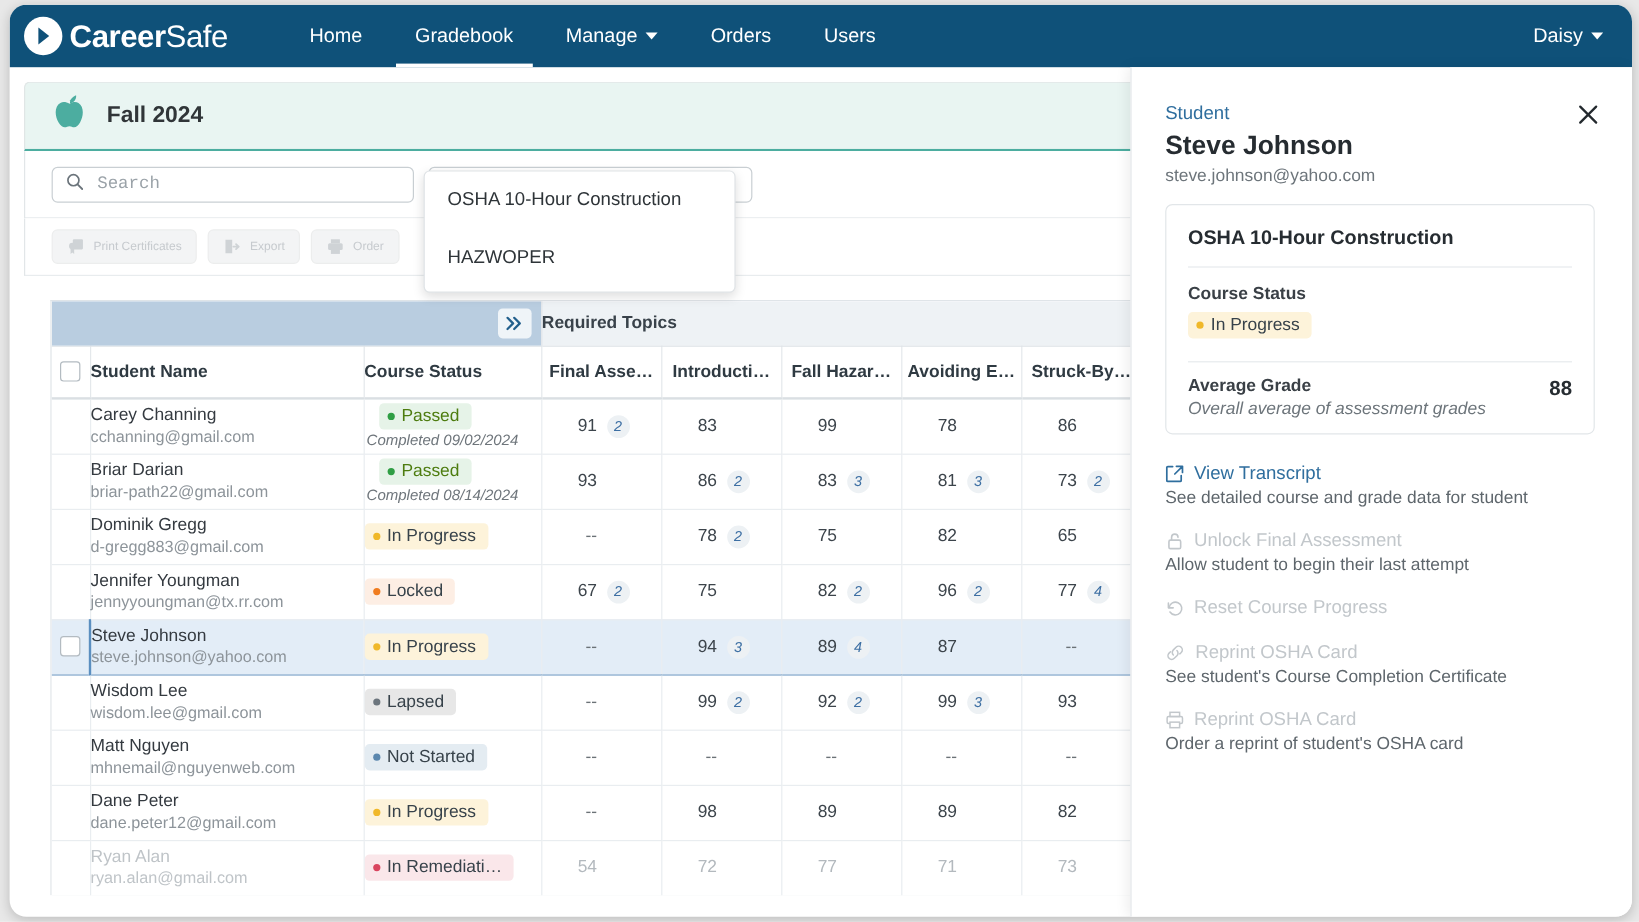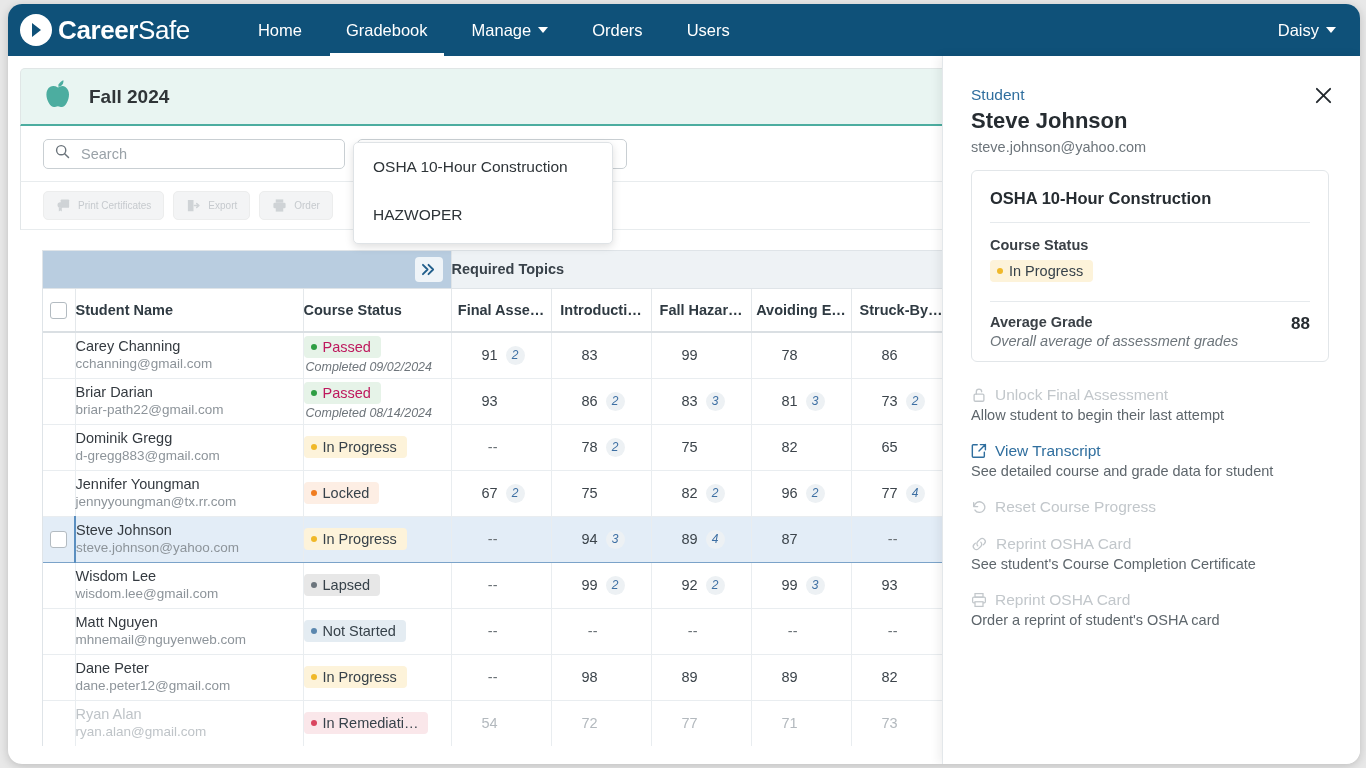--- a/index.html
+++ b/index.html
@@ -99,21 +99,21 @@
     margin-left: 22px;
     width: 302px; height: 30px;
     border: 1px solid #c9cfd3; border-radius: 5px;
     display: flex; align-items: center;
     background: #fff;
   }
   .search-box .mag { margin: 0 9px 0 11px; }
   .search-box input {
     border: none; outline: none; flex: 1;
     font-size: 14.5px; color: #000000;
-    font-family: Liberation Sans, sans-serif;
+    font-family: Liberation Mono, monospace;
     background: transparent;
   }
   .search-box input::placeholder { color: #9aa2a8; }
   .course-select {
     margin-left: 12px;
     width: 270px; height: 30px;
     border: 1px solid #c9cfd3; border-radius: 5px;
     background: #fff;
   }
 
@@ -219,21 +219,21 @@
   .badge {
     display: inline-flex; align-items: center;
     height: 22px; padding: 0 10px 0 7px;
     border-radius: 4px; font-size: 14.5px;
     white-space: nowrap; overflow: hidden; max-width: 132px;
   }
   .badge .dot {
     width: 6px; height: 6px; border-radius: 50%;
     margin-right: 6px; flex: none;
   }
-  .b-passed { background:#e6f3e8; color:#be185d; }
+  .b-passed { background:#e6f3e8; color:#4d7c0f;margin-left:12px; }
   .b-passed .dot { background:#2f9e44; }
   .b-inprogress { background:#fdf3da; color:#37424a; }
   .b-inprogress .dot { background:#f0b829; }
   .b-locked { background:#fdeee4; color:#37424a; }
   .b-locked .dot { background:#f07c1f; }
   .b-lapsed { background:#e7e7e7; color:#37424a; }
   .b-lapsed .dot { background:#6c757d; }
   .b-notstarted { background:#e4ecf2; color:#37424a; }
   .b-notstarted .dot { background:#5b87ae; }
   .b-remediation { background:#fae7ea; color:#37424a; }
@@ -942,42 +942,42 @@
       <div class="card-div2"></div>
       <div class="card-row2">
         <div class="lbl">Average Grade</div>
         <div class="avg-val">88</div>
         <div class="avg-sub">Overall average of assessment grades</div>
       </div>
     </div>
 
     <div class="actions" id="actions">
         <div class="act-item">
+          <div class="act-head">
+            <span class="aic">
+              <svg width="16" height="16" viewBox="0 0 18 18">
+                <path d="M7 2 H2.5 a1 1 0 0 0 -1 1 V15 a1 1 0 0 0 1 1 H14 a1 1 0 0 0 1 -1 V10.5" fill="none" stroke="#2f6e9e" stroke-width="1.6" stroke-linecap="round"></path>
+                <path d="M10.5 1.8 H16.2 V7.5 M16.2 1.8 L9 9" fill="none" stroke="#2f6e9e" stroke-width="1.6" stroke-linecap="round" stroke-linejoin="round"></path>
+              </svg>
+            </span>
+            <span>View Transcript</span>
+          </div>
+          <div class="act-sub">See detailed course and grade data for student</div>
+        </div>
+        <div class="act-item">
           <div class="act-head disabled">
             <span class="aic">
               <svg width="16" height="16" viewBox="0 0 18 18">
                 <rect x="3.5" y="8" width="11" height="8" rx="1.4" fill="none" stroke="#c2c7cb" stroke-width="1.5"></rect>
                 <path d="M6 8 V5.4 a3 3 0 0 1 6 0" fill="none" stroke="#c2c7cb" stroke-width="1.5" stroke-linecap="round"></path>
               </svg>
             </span>
             <span>Unlock Final Assessment</span>
           </div>
           <div class="act-sub">Allow student to begin their last attempt</div>
-        </div>
-        <div class="act-item">
-          <div class="act-head">
-            <span class="aic">
-              <svg width="16" height="16" viewBox="0 0 18 18">
-                <path d="M7 2 H2.5 a1 1 0 0 0 -1 1 V15 a1 1 0 0 0 1 1 H14 a1 1 0 0 0 1 -1 V10.5" fill="none" stroke="#2f6e9e" stroke-width="1.6" stroke-linecap="round"></path>
-                <path d="M10.5 1.8 H16.2 V7.5 M16.2 1.8 L9 9" fill="none" stroke="#2f6e9e" stroke-width="1.6" stroke-linecap="round" stroke-linejoin="round"></path>
-              </svg>
-            </span>
-            <span>View Transcript</span>
-          </div>
-          <div class="act-sub">See detailed course and grade data for student</div>
         </div>
         <div class="act-item">
           <div class="act-head disabled">
             <span class="aic">
               <svg width="16" height="16" viewBox="0 0 18 18">
                 <path d="M3 4 V8.5 H7.5" fill="none" stroke="#c2c7cb" stroke-width="1.5" stroke-linecap="round" stroke-linejoin="round"></path>
                 <path d="M3.6 8.2 A6 6 0 1 1 4.5 12.4" fill="none" stroke="#c2c7cb" stroke-width="1.5" stroke-linecap="round"></path>
               </svg>
             </span>
             <span>Reset Course Progress</span>

